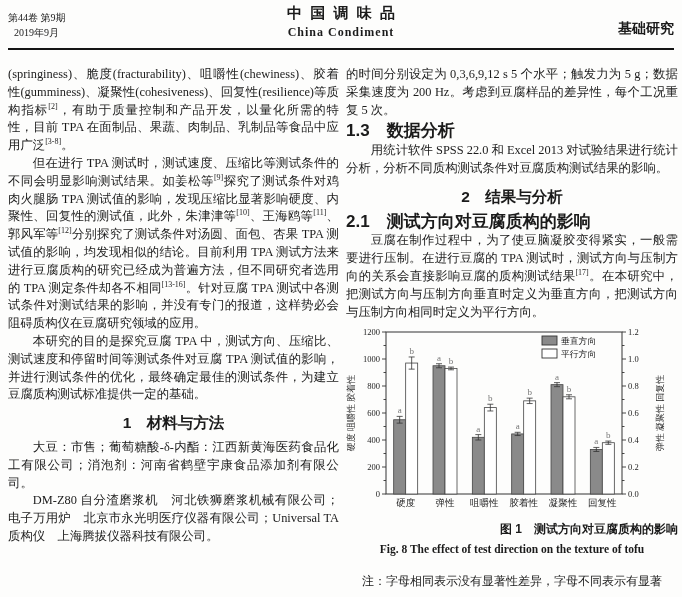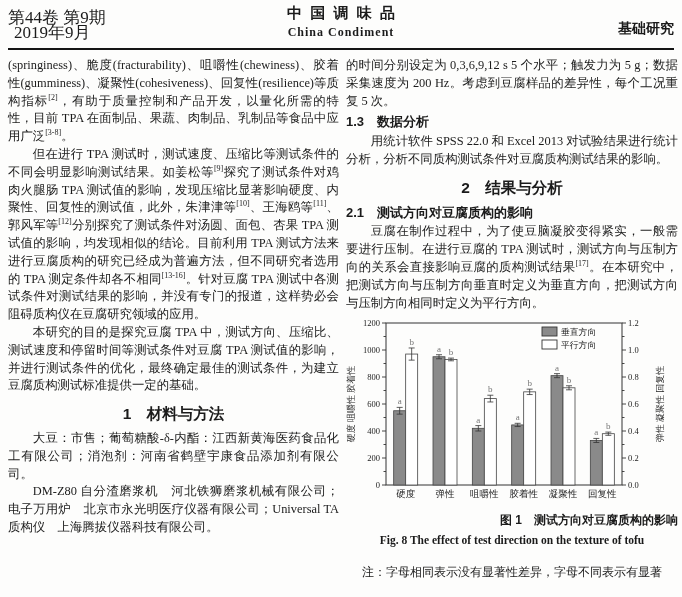--- a/index.html
+++ b/index.html
@@ -1,39 +1,39 @@
 <!DOCTYPE html>
 <html><head>
 <meta charset="utf-8">
 <style>
   html,body{margin:0;padding:0;background:#e8e8e8;}
   .page{position:relative;width:682px;height:597px;background:#fdfdfc;overflow:hidden;
         font-family:"Liberation Serif","DejaVu Serif",serif;color:#1b1b1b;}
   
   .hdr{position:absolute;top:4px;left:8px;right:8px;height:42px;}
-  .hdr-left{position:absolute;left:0;top:6px;font-size:17px;line-height:15px;white-space:nowrap;}
+  .hdr-left{position:absolute;left:0;top:6px;font-size:10px;line-height:15px;white-space:nowrap;}
   .hdr-left .l2{padding-left:6px;}
   .hdr-center{position:absolute;left:0;right:0;top:0;text-align:center;}
   .jcn{font-family:"Liberation Sans","DejaVu Sans",sans-serif;font-weight:600;font-size:15px;
        letter-spacing:0.55em;margin-right:-0.55em;}
   .jen{font-family:"Liberation Serif","DejaVu Serif",serif;font-weight:bold;font-size:12px;
        letter-spacing:1px;margin-top:2px;}
   .hdr-right{position:absolute;right:0;top:16px;font-family:Liberation Mono, monospace;
        font-size:14px;font-weight:600;}
   .hdr-rule{position:absolute;top:48px;left:8px;right:8px;height:2px;background:#151515;}
   
-  .col{position:absolute;top:57px;font-size:12.4px;line-height:17.8px;text-align:justify;}
+  .col{position:absolute;top:66px;font-size:12.4px;line-height:17.8px;text-align:justify;}
   .col-l{left:8px;width:331px;}
   .col-r{left:346px;width:332px;}
   p{margin:0;}
   .ind{text-indent:2em;}
   sup{font-size:8px;line-height:0;vertical-align:super;}
   .h-section{font-family:"Liberation Sans","DejaVu Sans",sans-serif;font-size:15.5px;font-weight:600;
        margin:10px 0 7px;text-align:center;text-indent:0;}
-  .h-sub{font-family:"Liberation Sans","DejaVu Sans",sans-serif;font-size:13px;font-weight:700;
+  .h-sub{font-family:"Liberation Sans","DejaVu Sans",sans-serif;font-size:17px;font-weight:700;
        margin:3px 0 2px;text-align:left;text-indent:0;}
   
   .fig{margin-top:5px;}
   .fig svg{display:block;}
   .fig-cap-cn{font-family:"Liberation Sans","DejaVu Sans",sans-serif;font-size:12px;font-weight:700;
        text-align:right;margin-top:3px;}
   .fig-cap-en{font-size:11.5px;font-weight:bold;text-align:center;margin-top:2px;}
   .fig-note{font-size:12px;text-align:center;margin-top:14px;}
 </style>
 </head>

